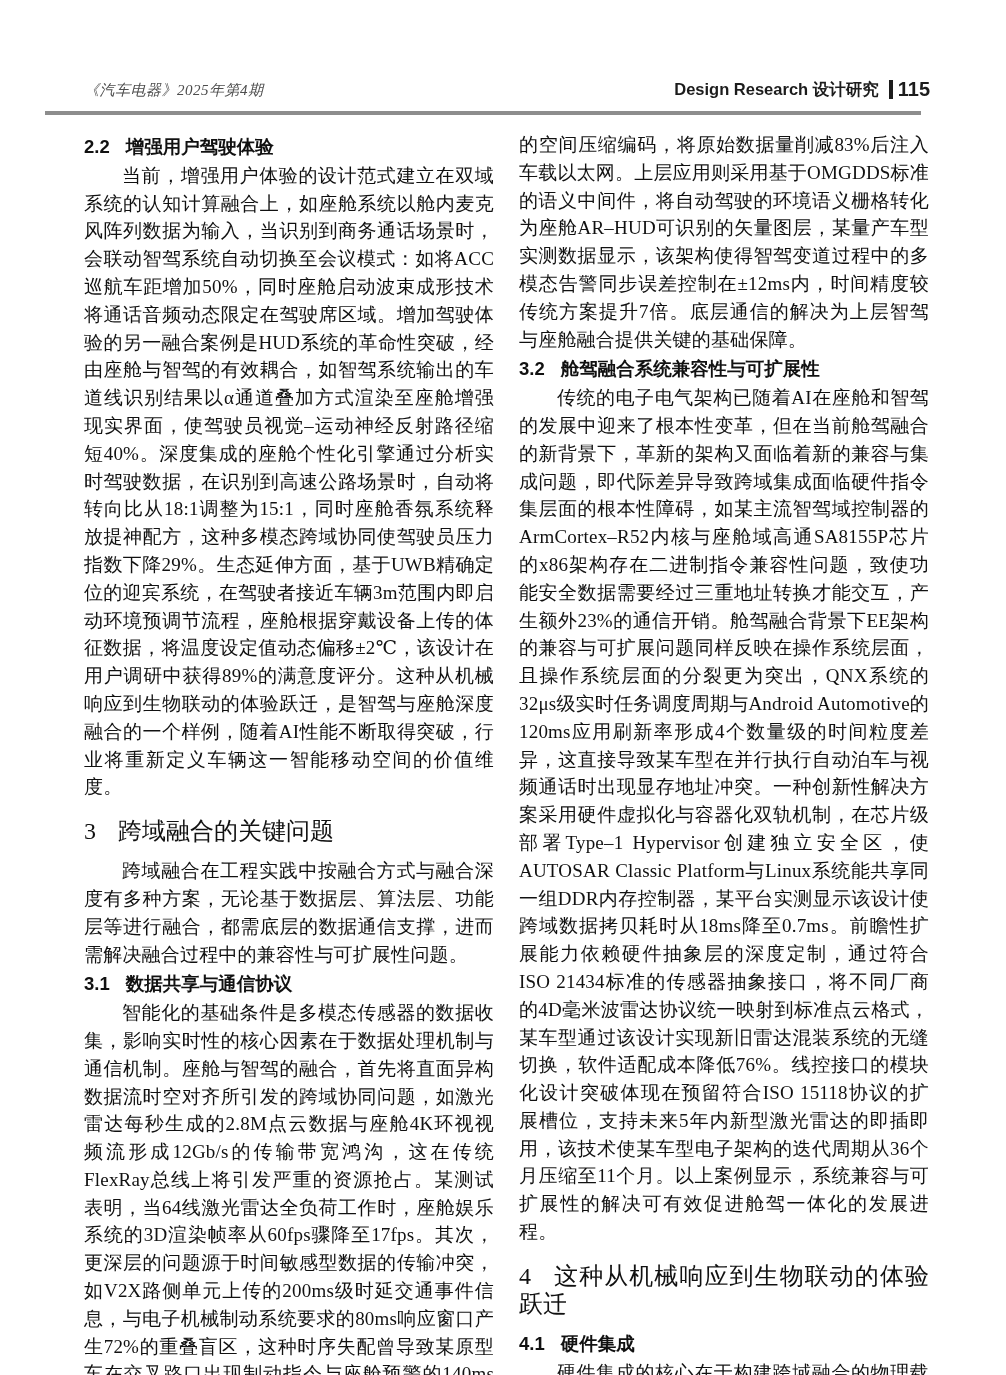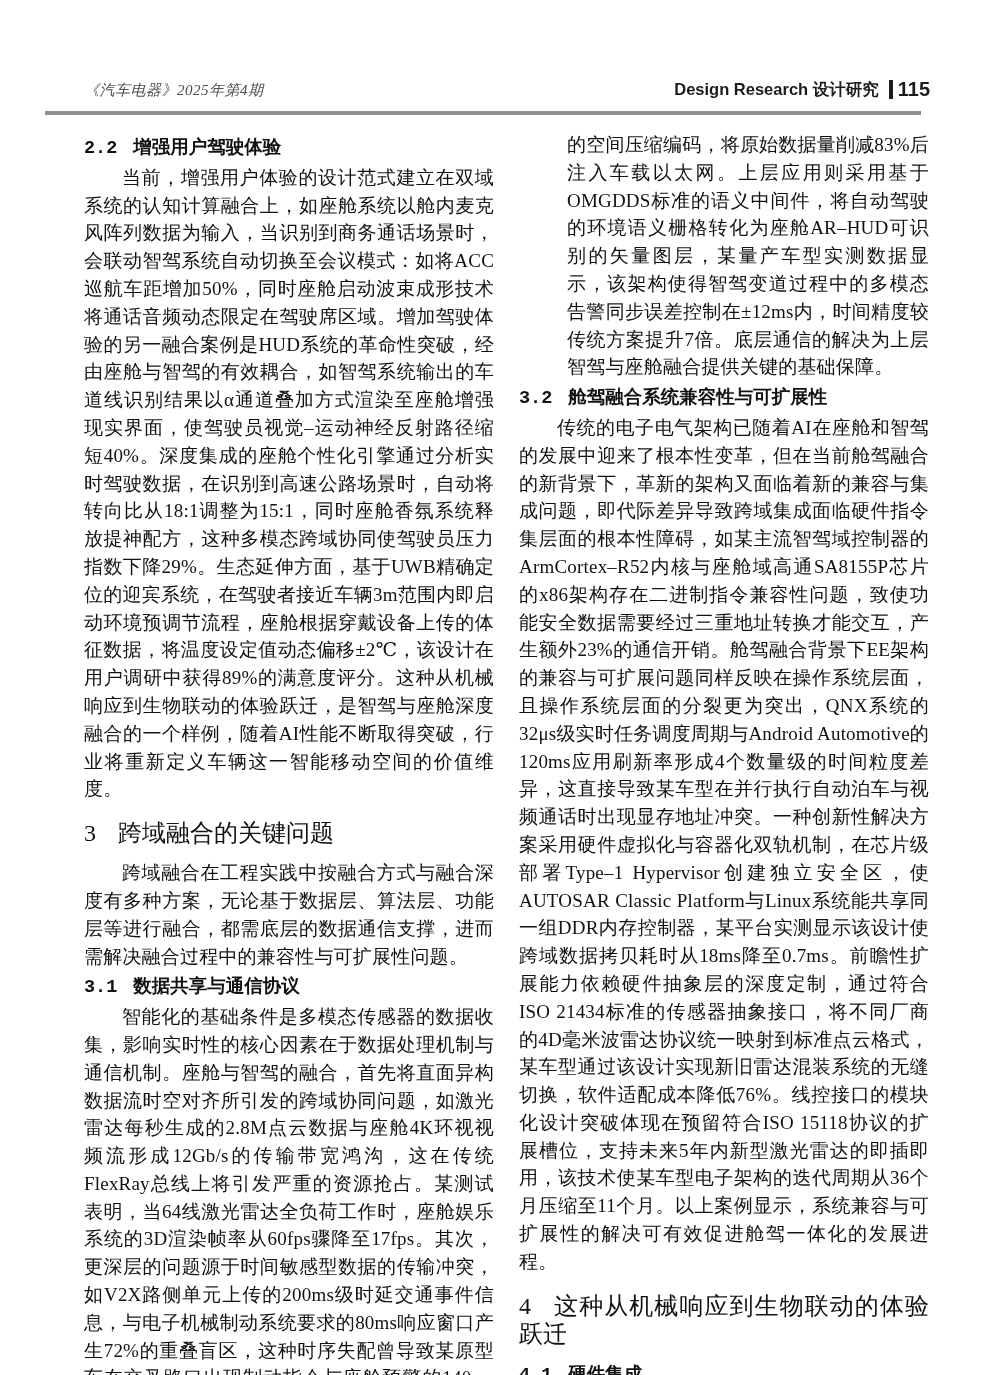--- a/index.html
+++ b/index.html
@@ -59,38 +59,38 @@
     width:410px;
     font-size:19px;
     line-height:27.8px;
     text-align:justify;
   }
   .block-p{
     margin:0;
     text-indent:2em;
     letter-spacing:.2px;
   }
-  .block-p.no-indent{text-indent:0;margin-left:48px;}
+  .block-p.no-indent{text-indent:0;}
   .block-h1{
     font-size:24px;
     line-height:28px;
     font-weight:400;
     margin:16px 0 12px;
     text-indent:0;
   }
   .block-h1 .hnum{margin-right:22px;}
   .block-h2{
     font-family:"Liberation Sans","DejaVu Sans",sans-serif;
     font-size:18.5px;
     line-height:27.8px;
     font-weight:700;
     margin:2px 0 1px;
     text-indent:0;
   }
-  .block-h2 .hnum{margin-right:16px;font-family:Liberation Mono, monospace;}
+  .block-h2 .hnum{margin-right:16px;font-family:Liberation Sans, sans-serif;}
 </style>
 </head>
 <body>
 
 <div class="page">
 
   <div class="running-header">
     <span class="journal-title">《汽车电器》2025年第4期</span>
     <span class="header-right">
       <span class="section-label">Design Research 设计研究</span>

